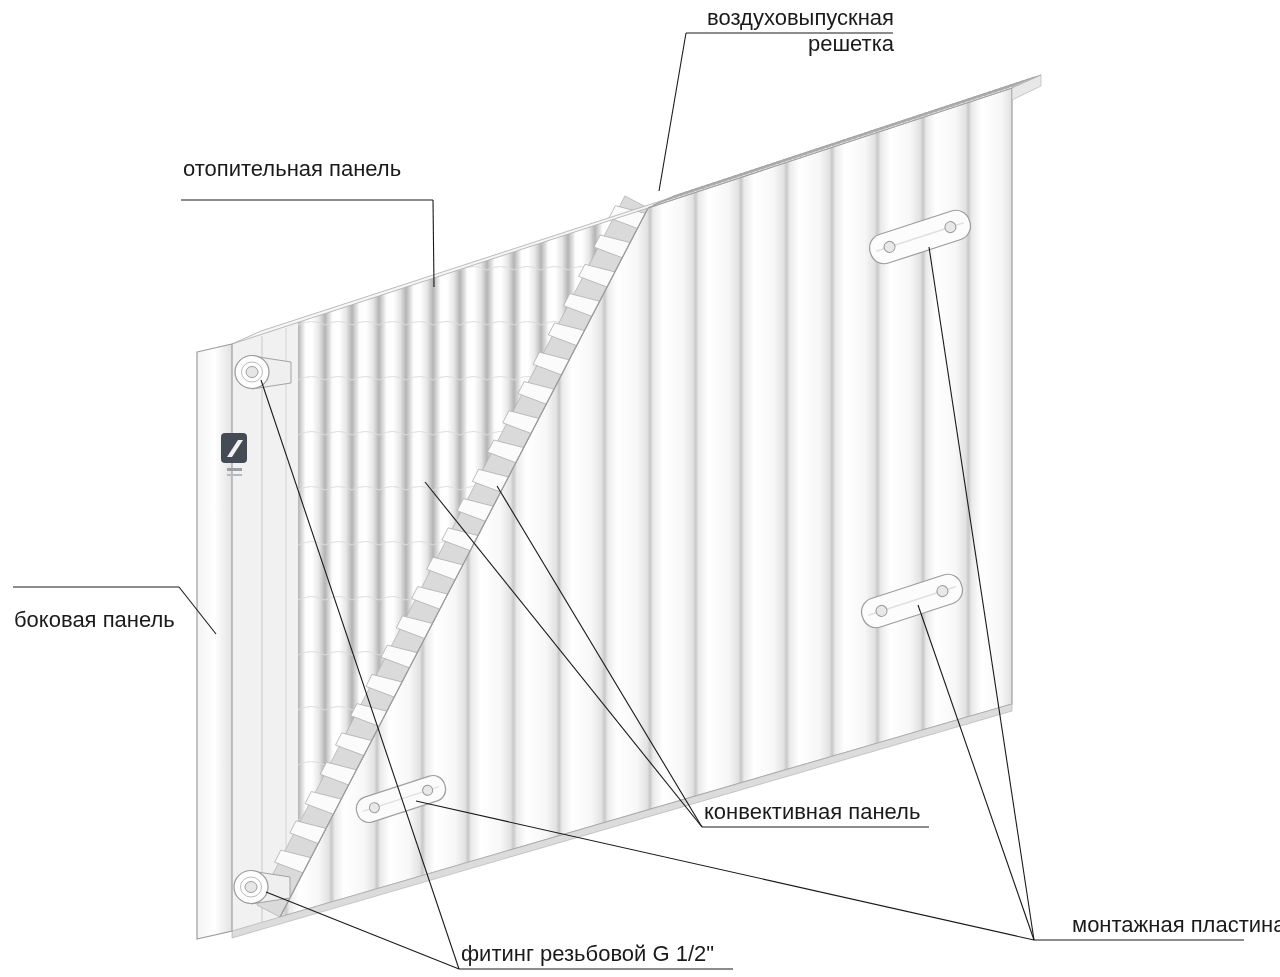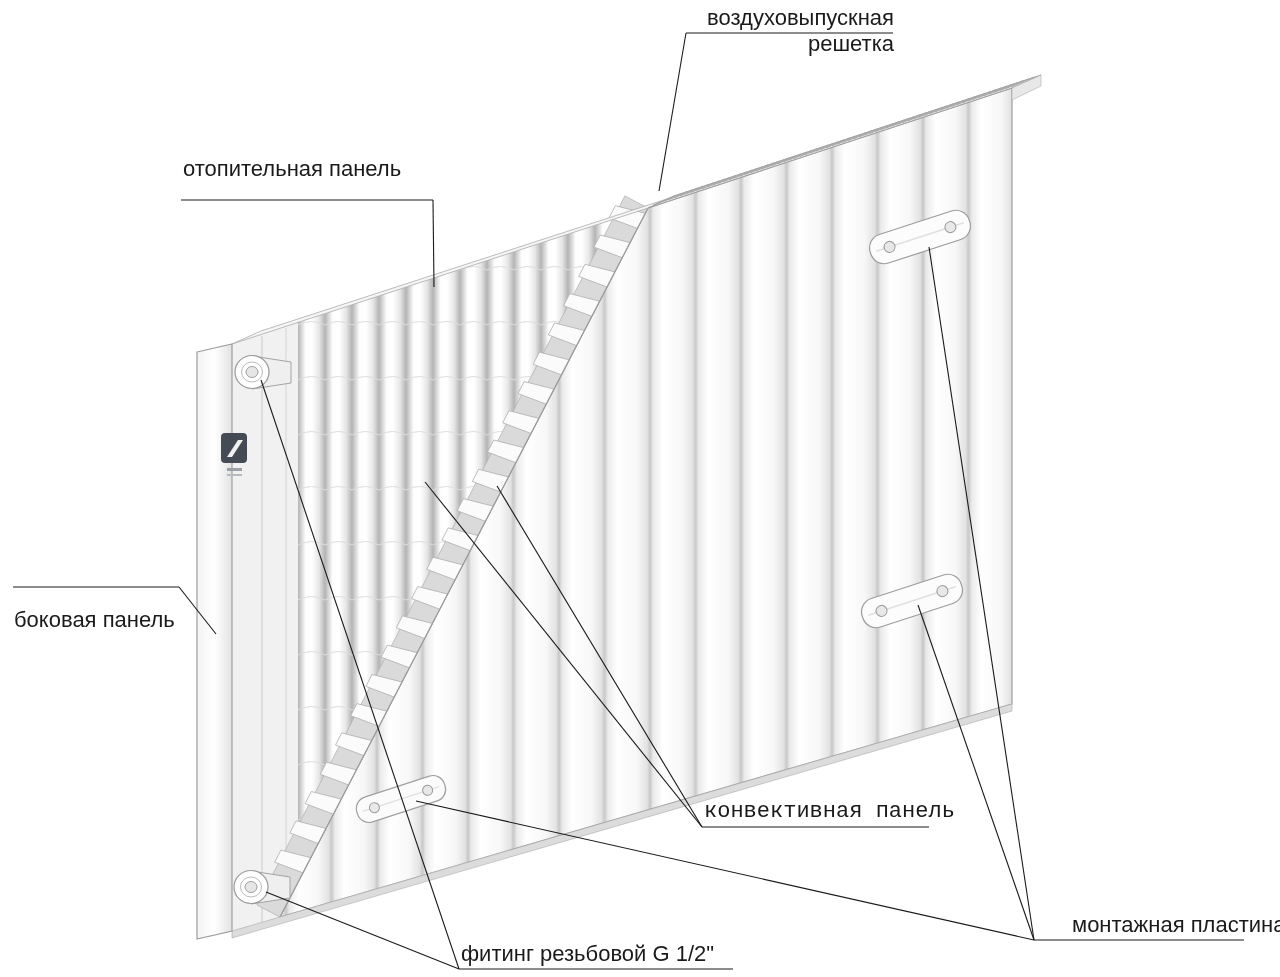--- a/index.html
+++ b/index.html
@@ -233,17 +233,17 @@
     <line x1="459" y1="969" x2="266" y2="892"></line>
   </g>
 </svg>
 
 <div class="label wrap" style="left:686px;top:5px;width:208px;">воздуховыпускная решетка</div>
 
 <div class="label" style="left:183px;top:156px;">отопительная панель</div>
 
 <div class="label" style="left:14px;top:559px;margin-top:48px;">боковая панель</div>
 
-<div class="label" style="left:704px;top:799px;font-family:Liberation Mono, monospace;">конвективная панель</div>
+<div class="label" style="left:704px;top:799px;">конвективная панель</div>
 
 <div class="label" style="left:1036px;top:912px;margin-left:36px;">монтажная пластина</div>
 
 <div class="label" style="left:461px;top:941px;">фитинг резьбовой G 1/2"</div>
 
 </body></html>

